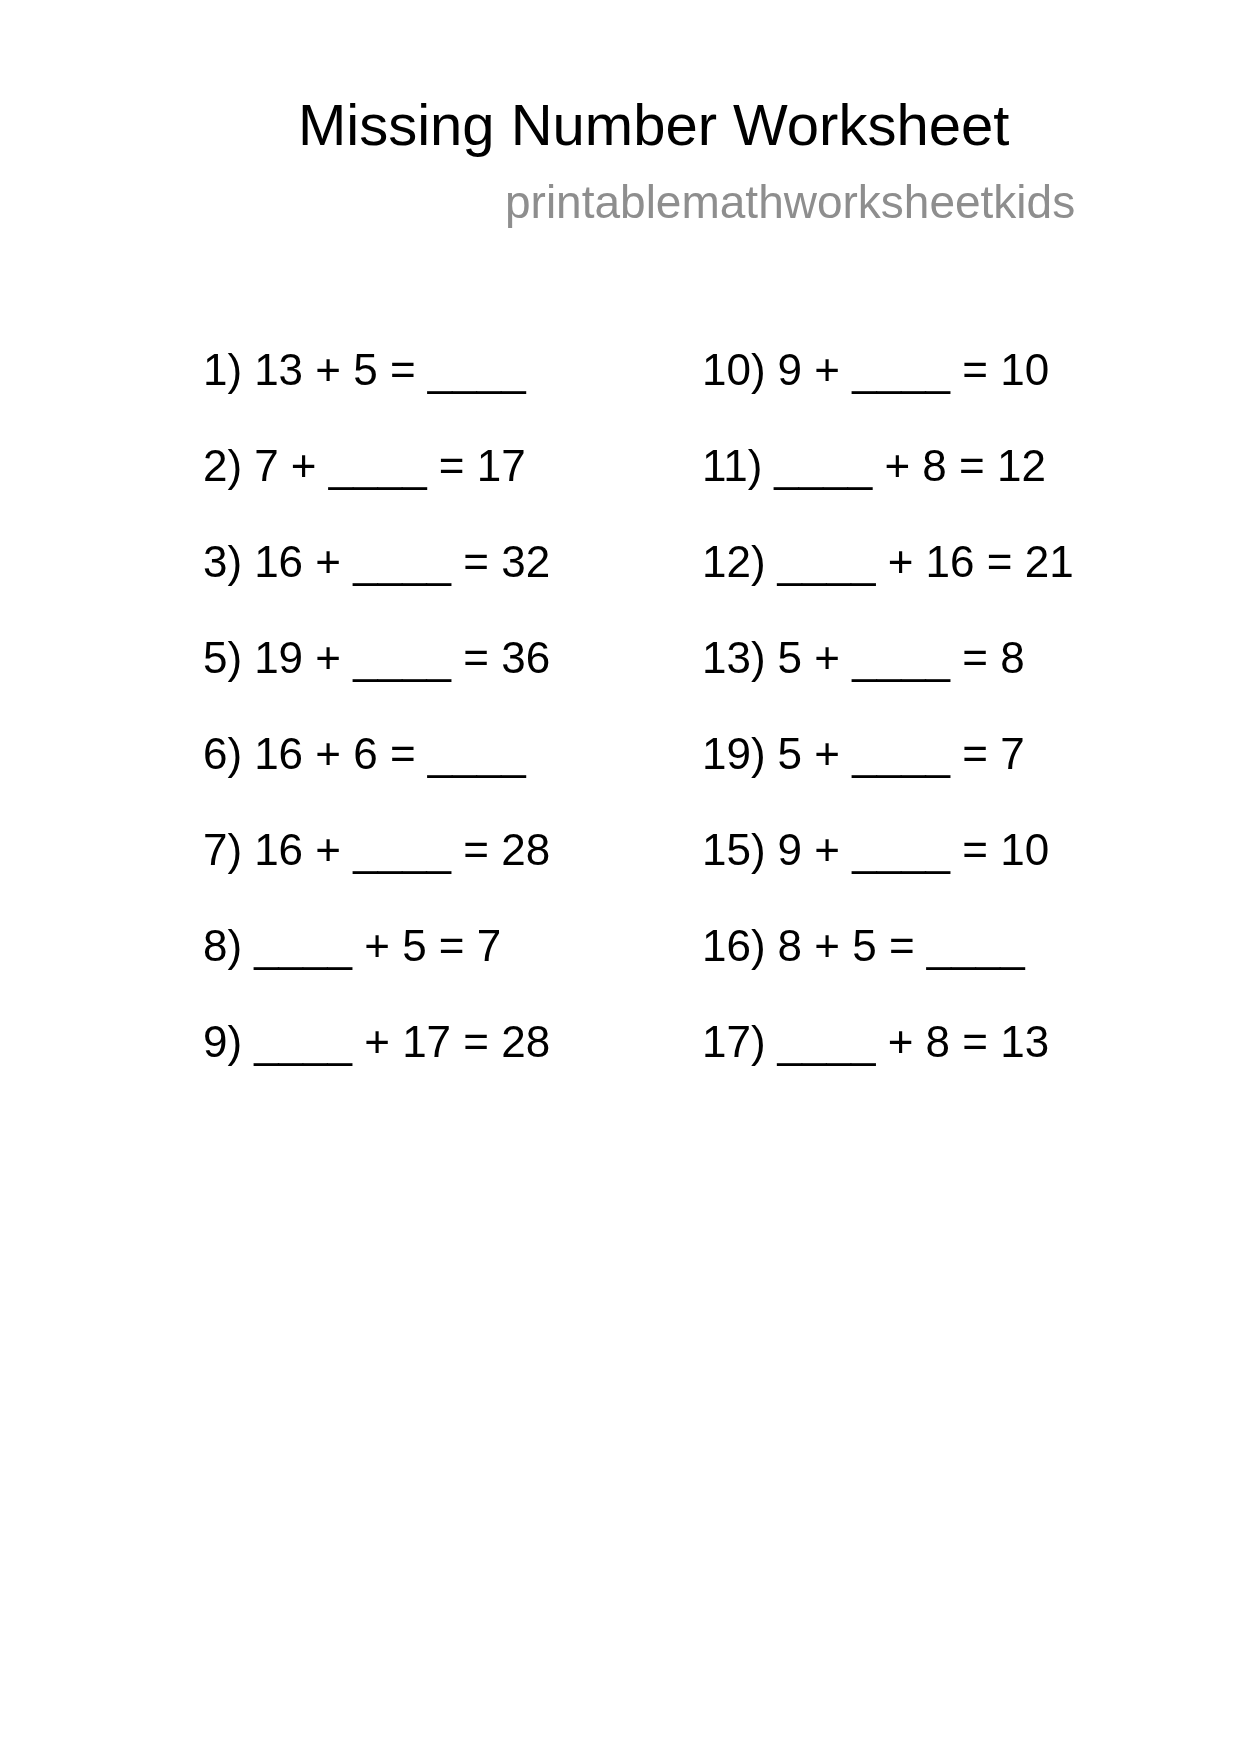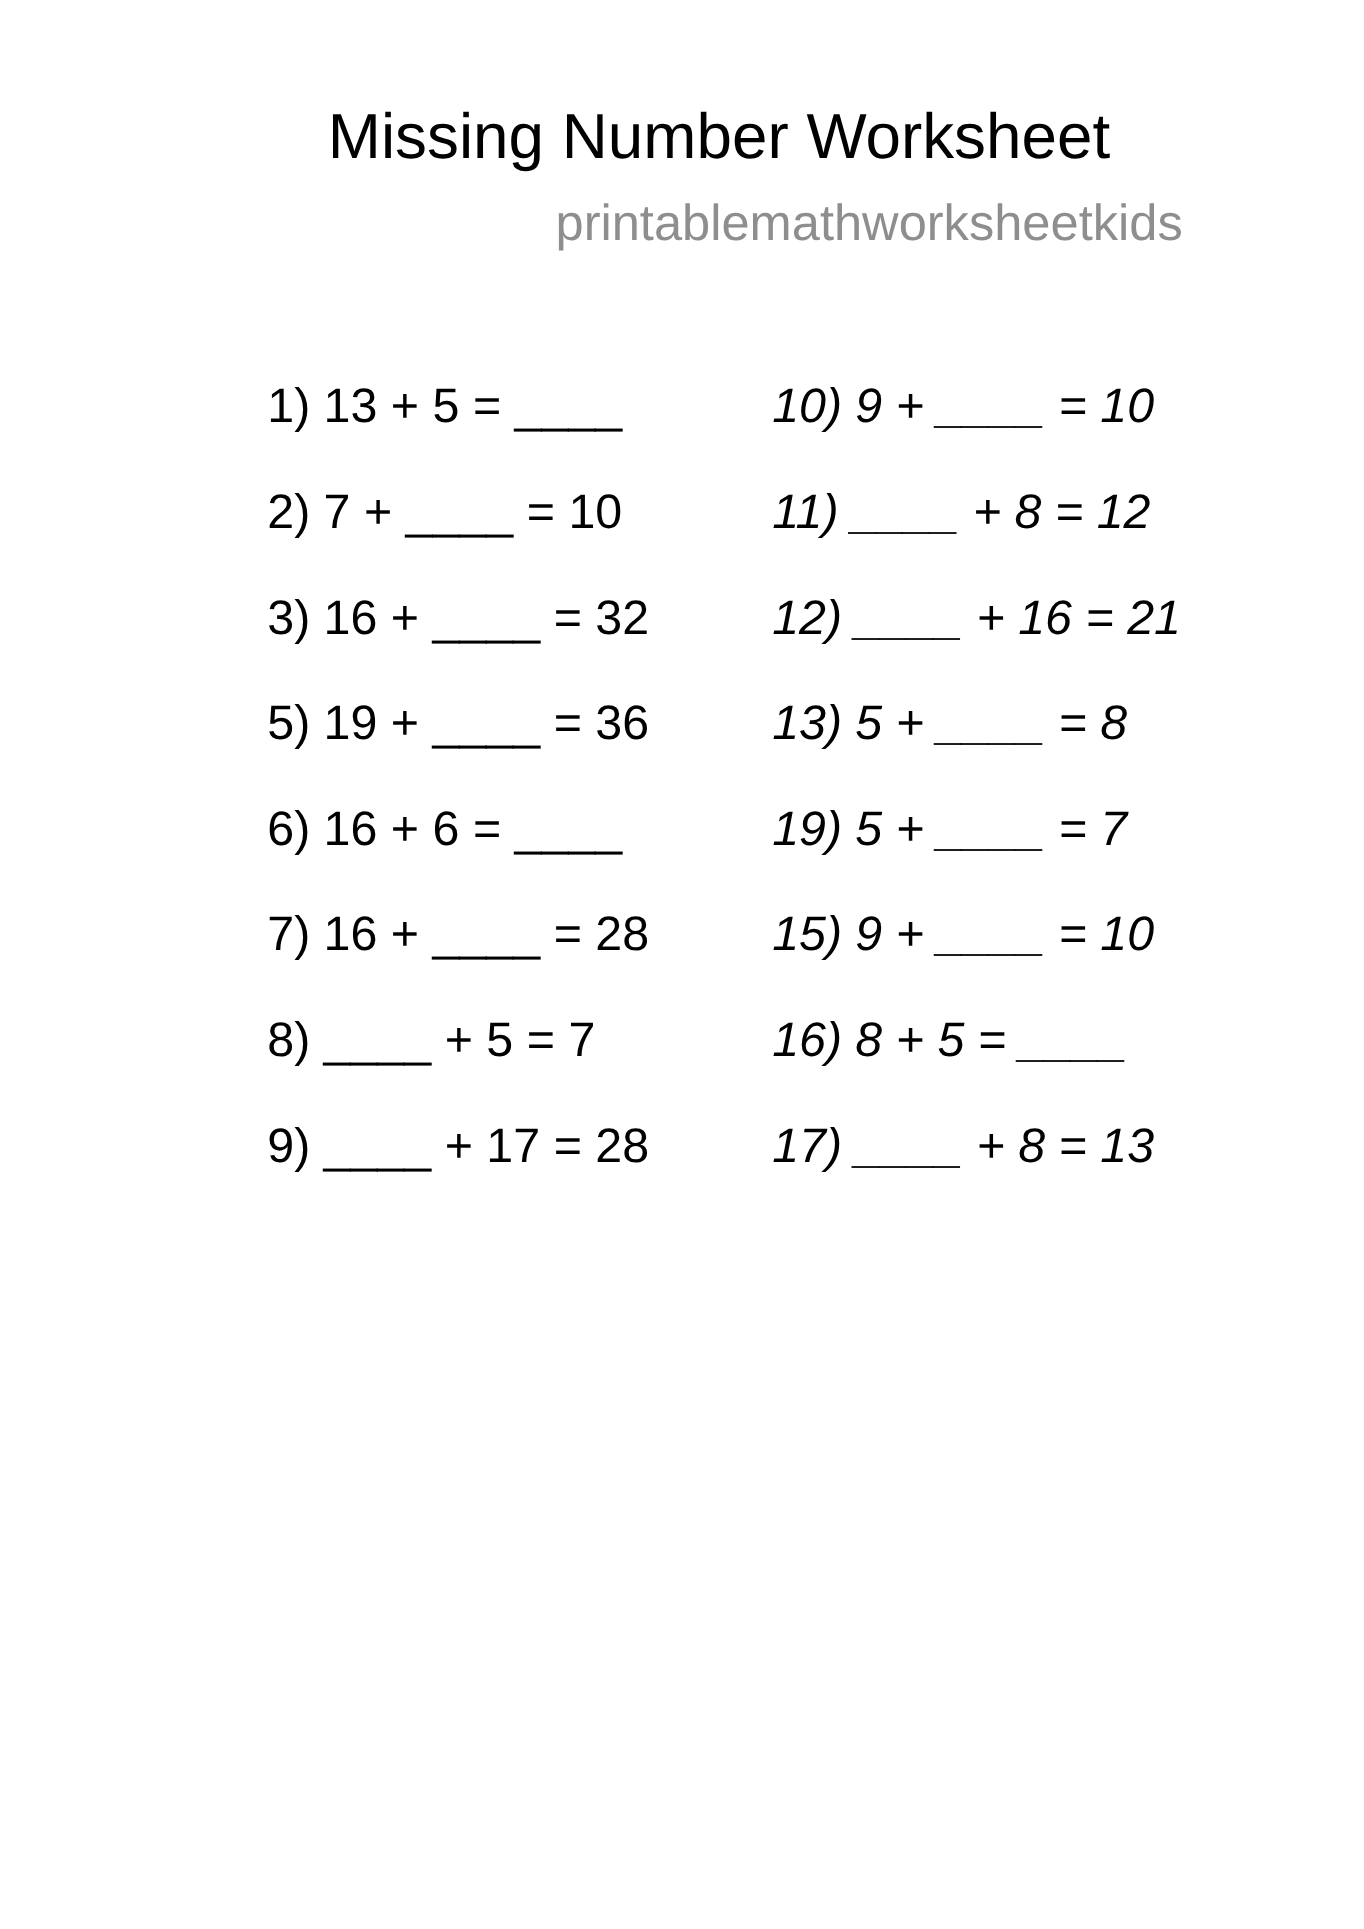--- a/index.html
+++ b/index.html
@@ -28,42 +28,42 @@
     top: 179px;
     font-size: 46px;
     line-height: 1;
     color: #8e8e8e;
     white-space: nowrap;
   }
   .col {
     position: absolute;
     top: 322px;
   }
-  .col-left  { left: 203px; margin-left: 40px; }
-  .col-right { left: 702px; font-style: italic; }
+  .col-left  { left: 203px; }
+  .col-right { left: 702px; }
   .problem {
     height: 96px;
     line-height: 96px;
     font-size: 44px;
     white-space: nowrap;
     color: #000000;
   }
   .plabel { margin-right: 12px; }
 </style>
 </head>
 <body>
 
 <div class="sheet">
 
   <div class="title">Missing Number Worksheet</div>
   <div class="subtitle">printablemathworksheetkids</div>
 
   <div class="col col-left">
     <div class="problem"><span class="plabel">1)</span><span>13 + 5 = ____</span></div>
-    <div class="problem"><span class="plabel">2)</span><span>7 + ____ = 10</span></div>
+    <div class="problem"><span class="plabel">2)</span><span>7 + ____ = 17</span></div>
     <div class="problem"><span class="plabel">3)</span><span>16 + ____ = 32</span></div>
     <div class="problem"><span class="plabel">5)</span><span>19 + ____ = 36</span></div>
     <div class="problem"><span class="plabel">6)</span><span>16 + 6 = ____</span></div>
     <div class="problem"><span class="plabel">7)</span><span>16 + ____ = 28</span></div>
     <div class="problem"><span class="plabel">8)</span><span>____ + 5 = 7</span></div>
     <div class="problem"><span class="plabel">9)</span><span>____ + 17 = 28</span></div>
   </div>
 
   <div class="col col-right">
     <div class="problem"><span class="plabel">10)</span><span>9 + ____ = 10</span></div>

